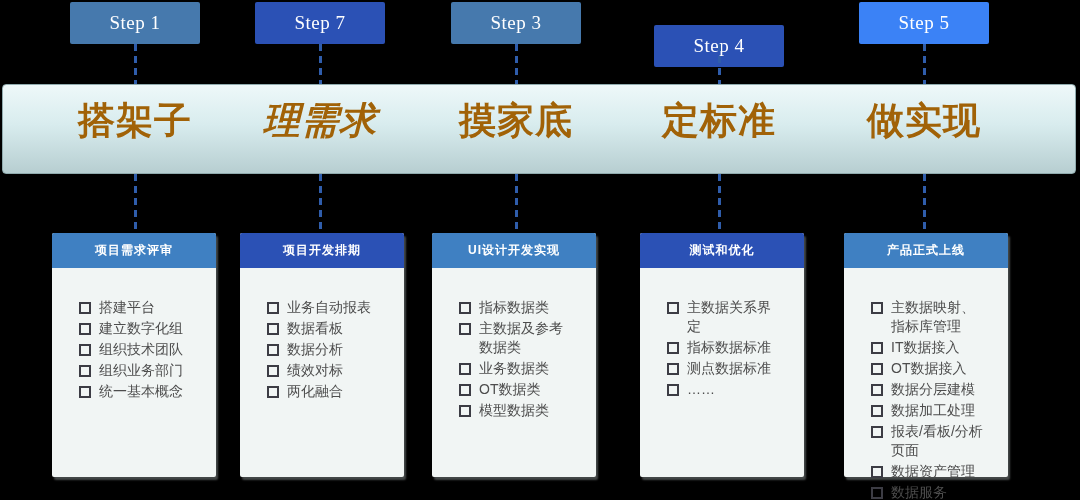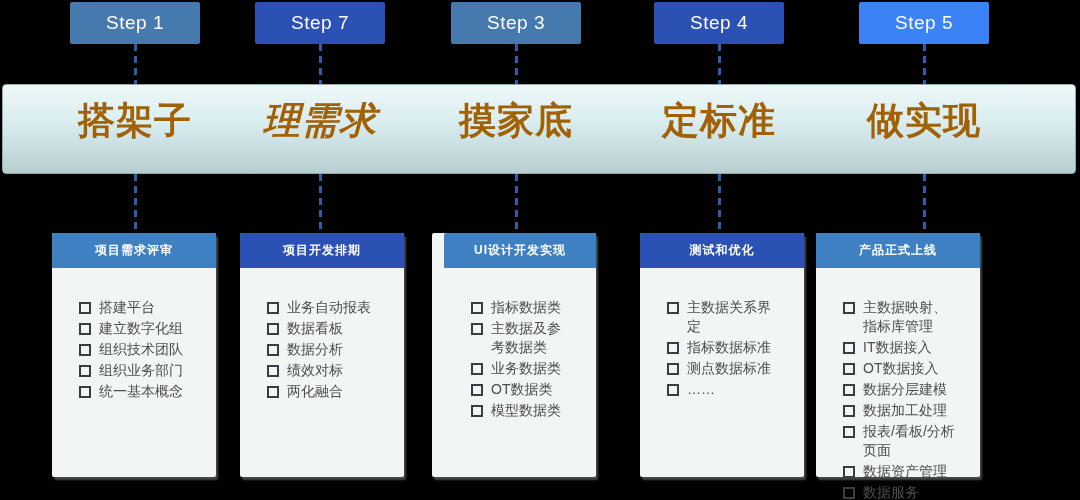--- a/index.html
+++ b/index.html
@@ -16,20 +16,21 @@
   }
   .step-box {
     position: absolute;
     top: 2px;
     width: 130px; height: 42px;
     border-radius: 2px;
     display: flex; align-items: center; justify-content: center;
     color: #ffffff;
     font-size: 19px;
     letter-spacing: 0.5px;
+    font-family: Liberation Serif, serif;
   }
   .dash {
     position: absolute;
     width: 3px;
   }
   .phase-band {
     position: absolute;
     left: 2px; top: 84px;
     width: 1074px; height: 90px;
     border: 1px solid #90abae;
@@ -147,21 +148,21 @@
         <li class="card-item">
           <span class="bullet-square-icon"></span>
           <span class="item-text">两化融合</span>
         </li>
       </ul>
     </div>
     <div class="step-box" style="left: 451px; background: rgb(70, 121, 173);">Step 3</div>
     <div class="dash" style="left: 514.5px; top: 44px; height: 40px; background: repeating-linear-gradient(rgb(47, 93, 171) 0px, rgb(47, 93, 171) 7px, transparent 7px, transparent 12px);"></div>
     <div class="dash" style="left: 514.5px; top: 174px; height: 59px; background: repeating-linear-gradient(rgb(47, 93, 171) 0px, rgb(47, 93, 171) 7px, transparent 7px, transparent 12px);"></div>
     <div class="phase-label" style="left: 426px;">摸家底</div>
-    <div class="card" style="left: 432px; padding-left: 12px;">
+    <div class="card" style="left: 432px;">
       <div class="card-header" style="background: rgb(63, 128, 194);">UI设计开发实现</div>
       <ul class="card-list">
         <li class="card-item">
           <span class="bullet-square-icon"></span>
           <span class="item-text">指标数据类</span>
         </li>
         <li class="card-item">
           <span class="bullet-square-icon"></span>
           <span class="item-text">主数据及参考数据类</span>
         </li>
@@ -172,21 +173,21 @@
         <li class="card-item">
           <span class="bullet-square-icon"></span>
           <span class="item-text">OT数据类</span>
         </li>
         <li class="card-item">
           <span class="bullet-square-icon"></span>
           <span class="item-text">模型数据类</span>
         </li>
       </ul>
     </div>
-    <div class="step-box" style="left: 654px; background: rgb(43, 81, 181);">Step 4</div>
+    <div class="step-box" style="left: 654px; background: rgb(43, 81, 181); margin-top: 23px;">Step 4</div>
     <div class="dash" style="left: 717.5px; top: 44px; height: 40px; background: repeating-linear-gradient(rgb(47, 93, 171) 0px, rgb(47, 93, 171) 7px, transparent 7px, transparent 12px);"></div>
     <div class="dash" style="left: 717.5px; top: 174px; height: 59px; background: repeating-linear-gradient(rgb(47, 93, 171) 0px, rgb(47, 93, 171) 7px, transparent 7px, transparent 12px);"></div>
     <div class="phase-label" style="left: 629px;">定标准</div>
     <div class="card" style="left: 640px;">
       <div class="card-header" style="background: rgb(43, 81, 181);">测试和优化</div>
       <ul class="card-list">
         <li class="card-item">
           <span class="bullet-square-icon"></span>
           <span class="item-text">主数据关系界定</span>
         </li>
@@ -201,21 +202,21 @@
         <li class="card-item">
           <span class="bullet-square-icon"></span>
           <span class="item-text">……</span>
         </li>
       </ul>
     </div>
     <div class="step-box" style="left: 859px; background: #3b82f6;">Step 5</div>
     <div class="dash" style="left: 922.5px; top: 44px; height: 40px; background: repeating-linear-gradient(rgb(47, 93, 171) 0px, rgb(47, 93, 171) 7px, transparent 7px, transparent 12px);"></div>
     <div class="dash" style="left: 922.5px; top: 174px; height: 59px; background: repeating-linear-gradient(rgb(47, 93, 171) 0px, rgb(47, 93, 171) 7px, transparent 7px, transparent 12px);"></div>
     <div class="phase-label" style="left: 834px;">做实现</div>
-    <div class="card" style="left: 816px;">
+    <div class="card" style="left: 844px;">
       <div class="card-header" style="background: rgb(63, 128, 194);">产品正式上线</div>
       <ul class="card-list">
         <li class="card-item">
           <span class="bullet-square-icon"></span>
           <span class="item-text">主数据映射、指标库管理</span>
         </li>
         <li class="card-item">
           <span class="bullet-square-icon"></span>
           <span class="item-text">IT数据接入</span>
         </li>

